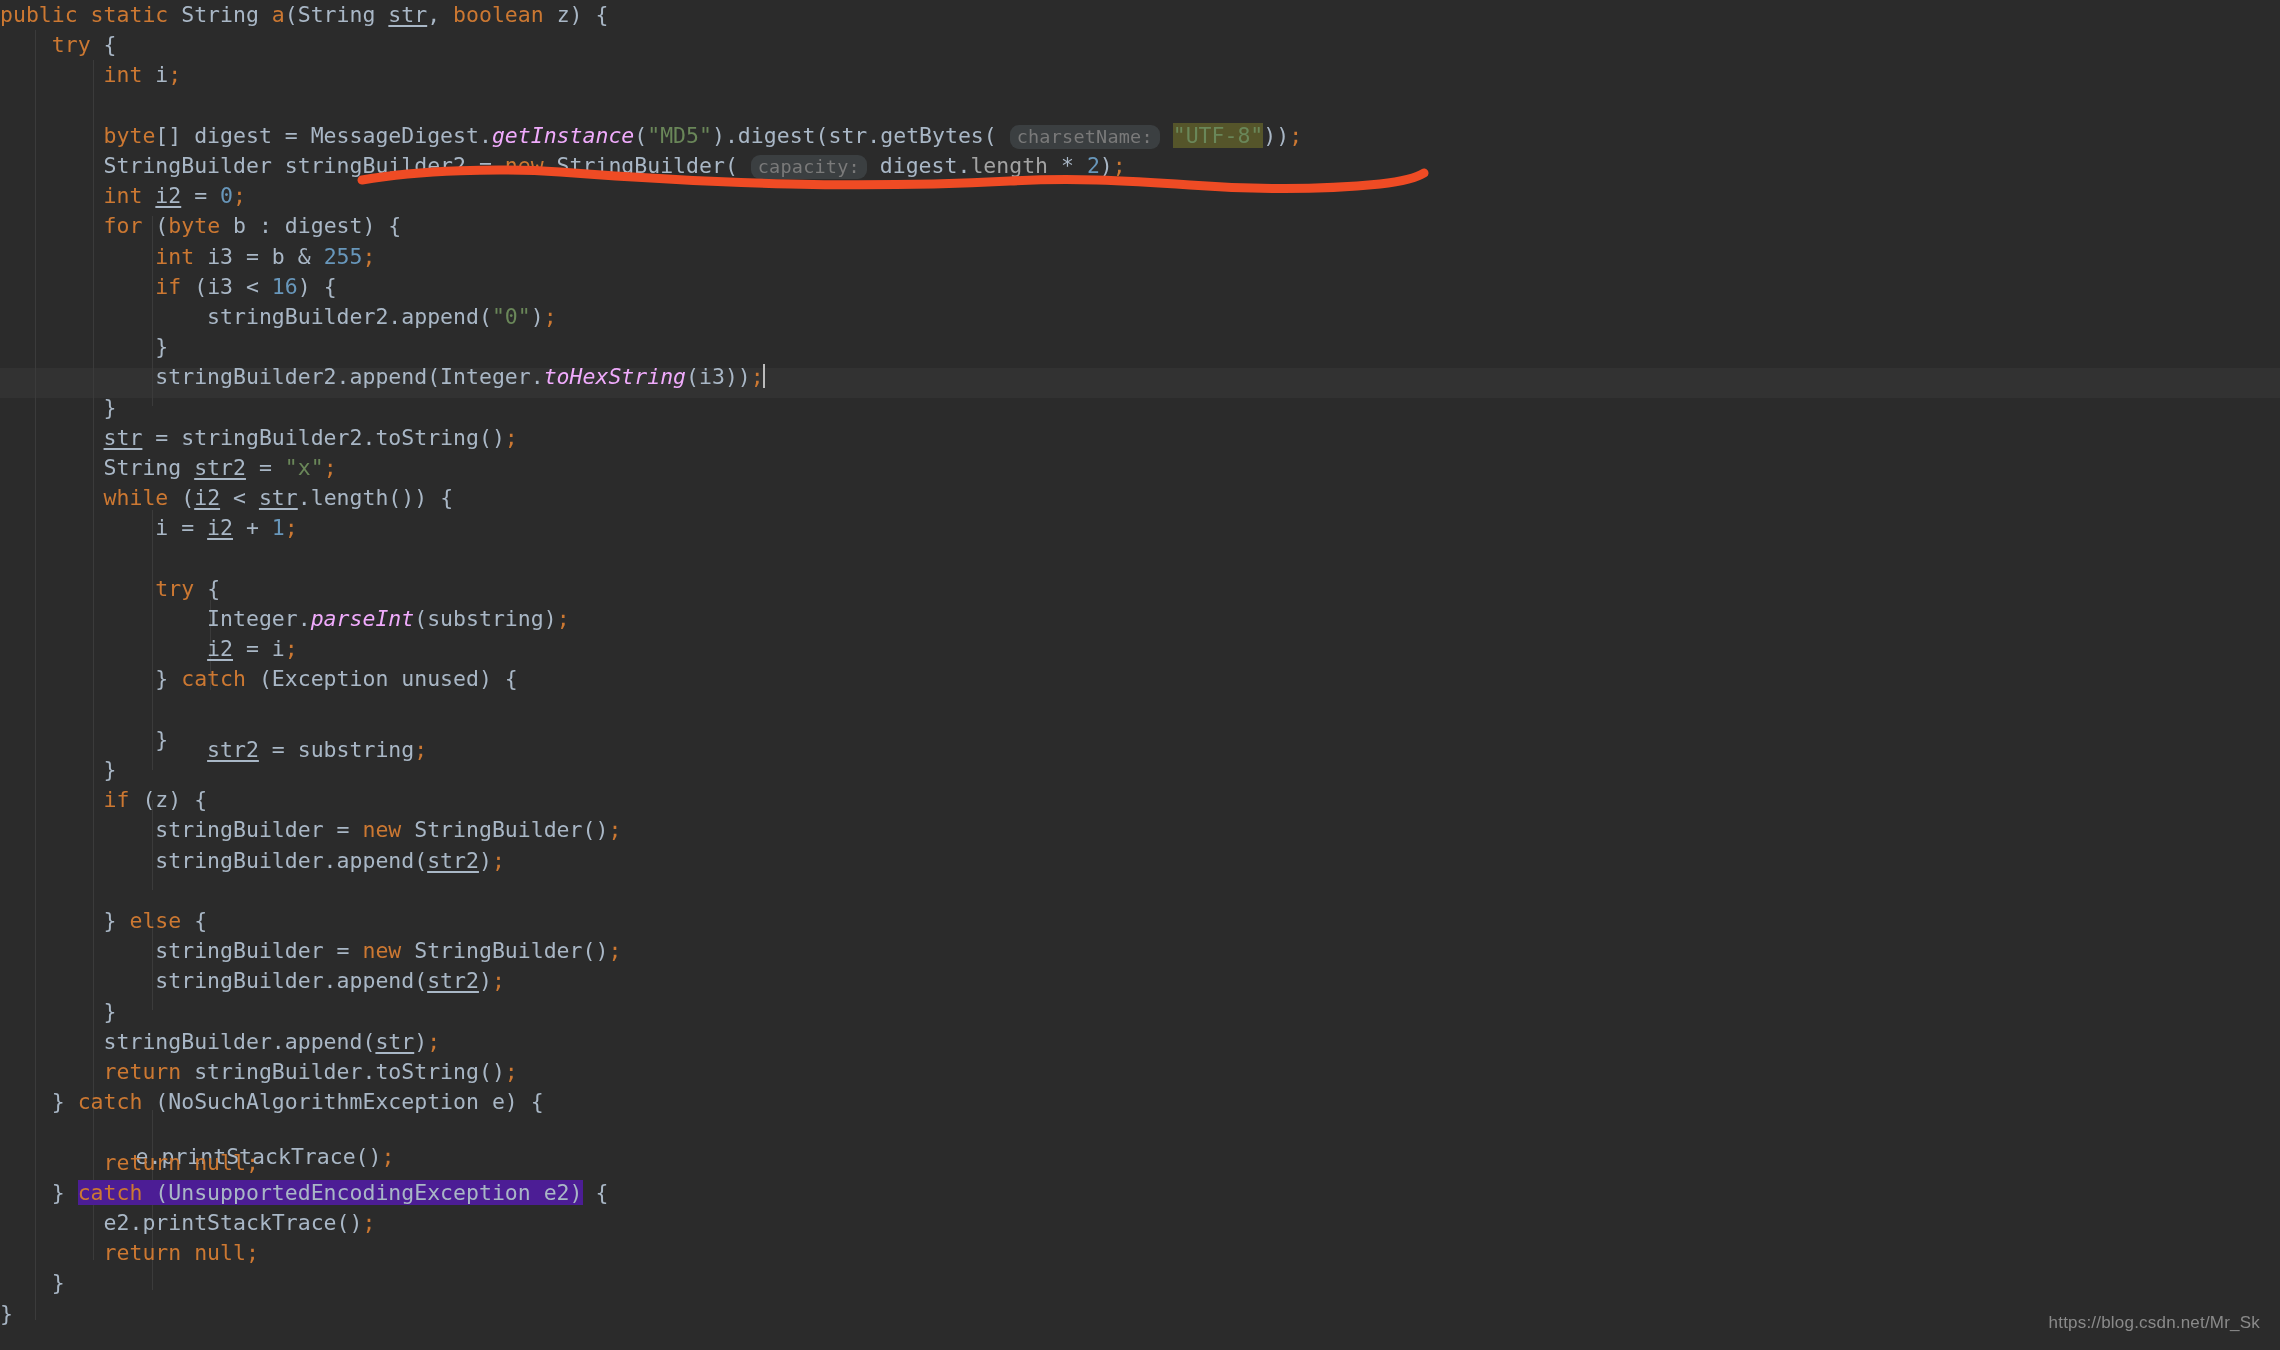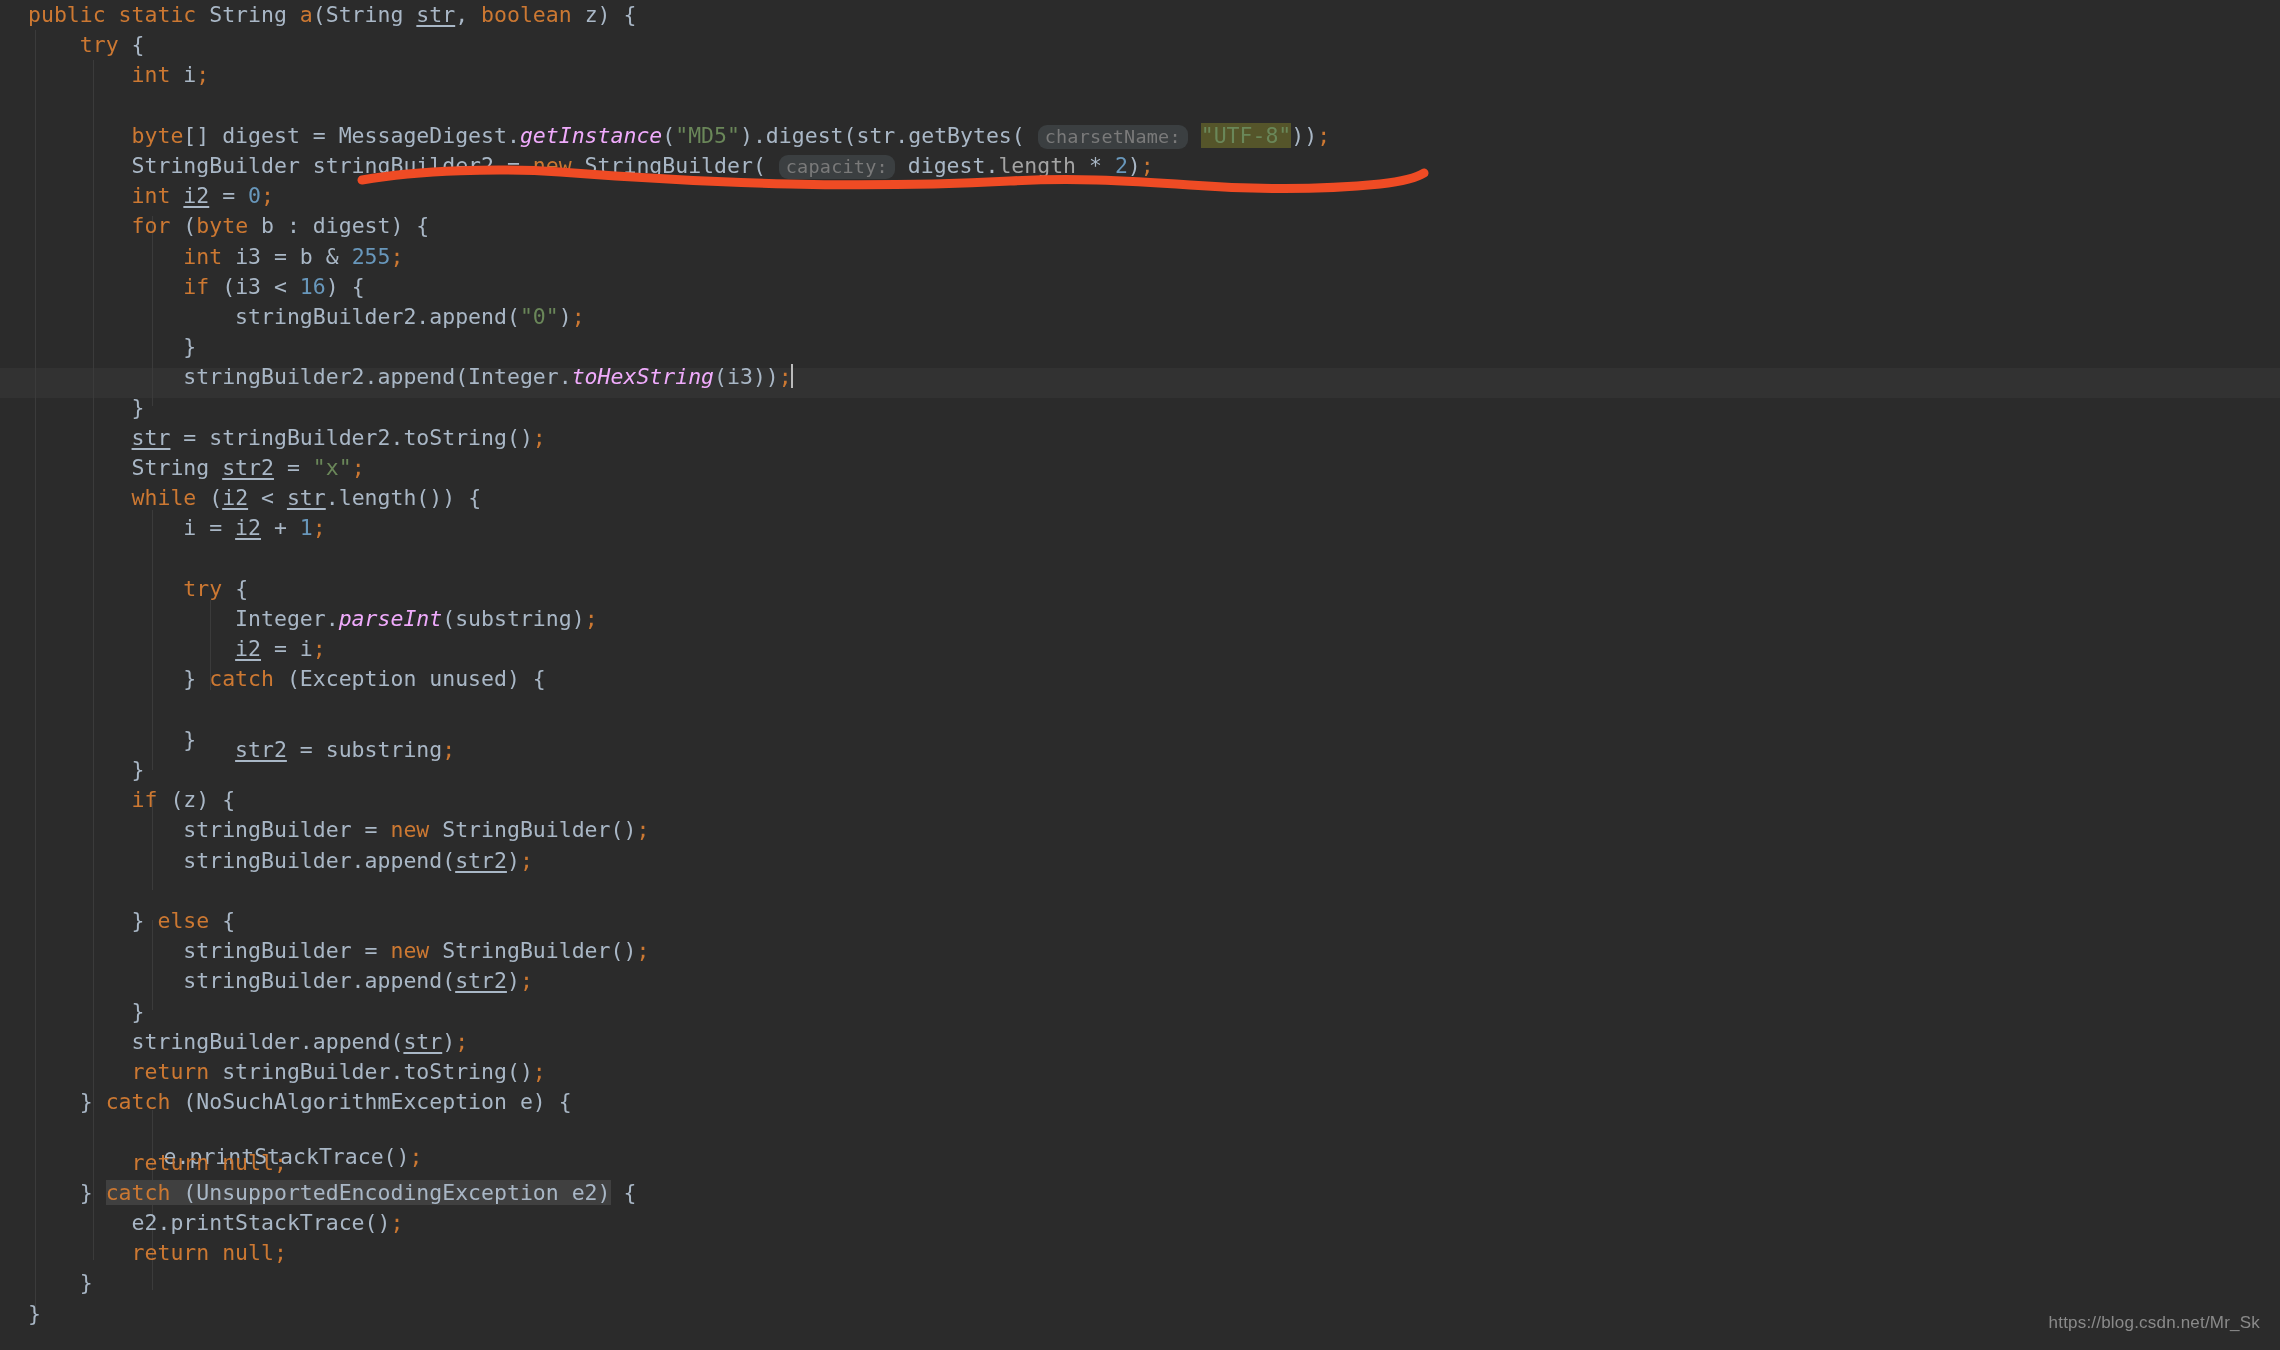--- a/index.html
+++ b/index.html
@@ -21,21 +21,20 @@
   
   #code-surface {
     position: absolute;
     left: 0; top: 0; right: 0; bottom: 0;
   }
   .code-line {
     position: absolute;
     left: 0;
     height: 30.2px;
     white-space: pre;
-    padding-left: 28px;
     box-sizing: border-box;
     width: 1964px;
   }
   .line-highlight {
     position: absolute;
     left: 0;
     width: 2280px;
     height: 30.2px;
     background: #323232;
   }
@@ -61,21 +60,21 @@
     border-radius: 9px;
     padding: 1px 7px 2px 7px;
     font-size: 18.5px;
     letter-spacing: 0.2px;
   }
   
   .hl {
     background: #55552a;
   }
   .hl-olive {
-    background: #404040;
+    background: #4c1d95;
   }
   
   .caret {
     display: inline-block;
     width: 2px;
     height: 24px;
     background: #bbbbbb;
     vertical-align: -4px;
     margin-left: -1px;
   }

